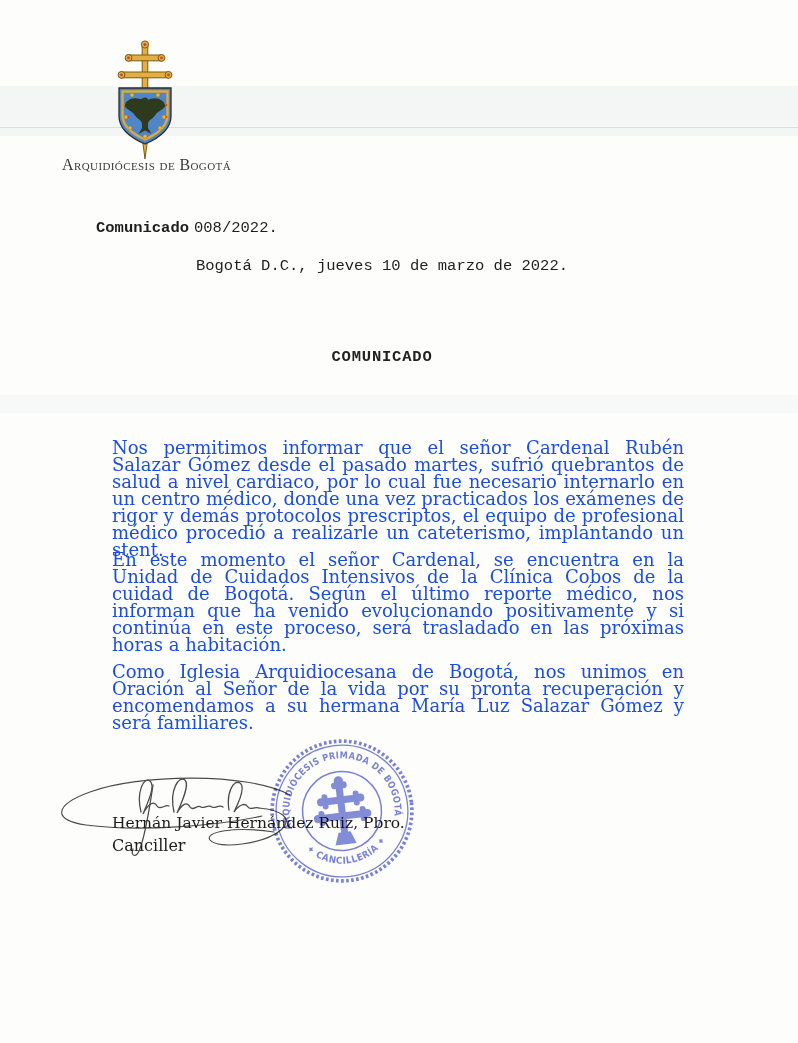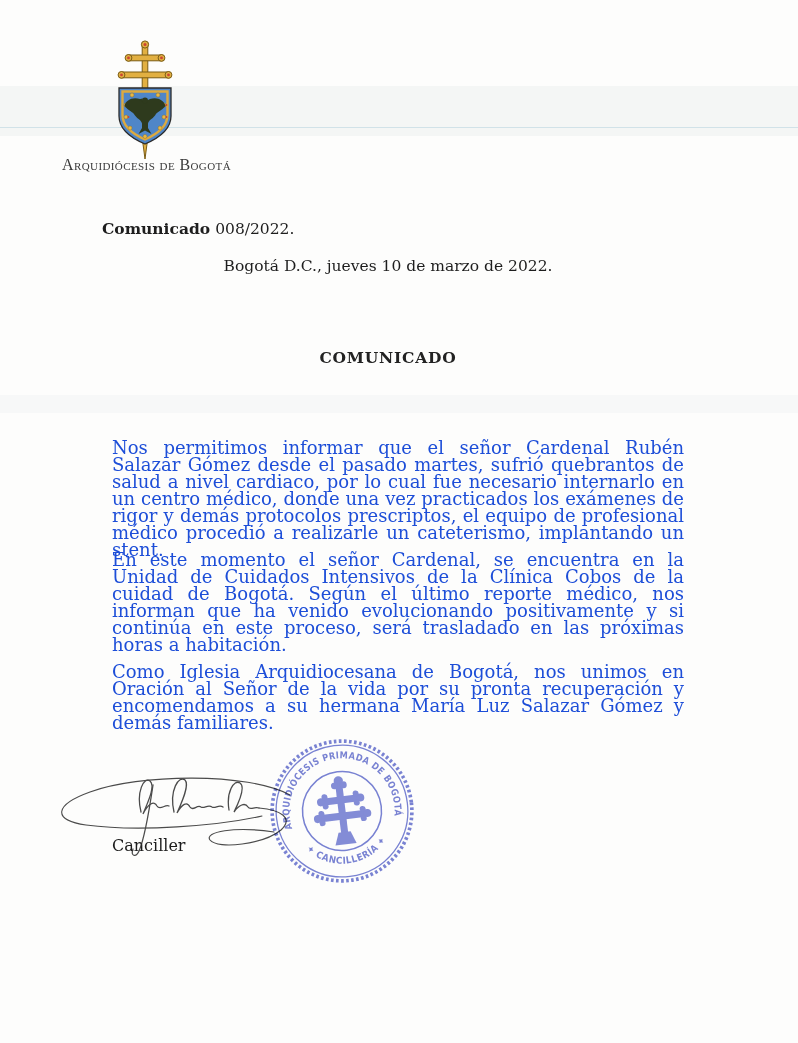--- a/index.html
+++ b/index.html
@@ -22,21 +22,21 @@
   .coat{position:absolute;left:43px;top:0;}
   .org-name{
     position:absolute;left:0;top:118px;width:260px;
     font-family:"Liberation Serif","DejaVu Serif",serif;
     font-variant:small-caps;
     font-size:16px;letter-spacing:0.4px;color:#3a3a3a;
     white-space:nowrap;
   }
 
   
-  .col{position:absolute;left:102px;width:572px;}
+  .col{position:absolute;left:96px;width:572px;font-family:Liberation Mono, monospace;}
   .ref-line{top:219px;font-size:15.5px;}
   .ref-label{font-weight:700;}
   .ref-number{margin-left:5px;}
   .dateline{top:257px;font-size:15.5px;}
   .doc-title{
     top:348px;text-align:center;
     font-weight:700;font-size:15.5px;letter-spacing:0.8px;color:#222;
   }
   .para{
     position:absolute;left:112px;width:572px;
@@ -122,22 +122,23 @@
 
   <div class="col ref-line" style="position:absolute;">
     <span class="ref-label">Comunicado</span><span class="ref-number">008/2022.</span>
   </div>
   <div class="col dateline" style="position:absolute;text-align:center;">Bogotá D.C., jueves 10 de marzo de 2022.</div>
 
   <div class="col doc-title" style="position:absolute;">COMUNICADO</div>
 
   <p class="para p1">Nos permitimos informar que el señor Cardenal Rubén Salazar Gómez desde el pasado martes, sufrió quebrantos de salud a nivel cardiaco, por lo cual fue necesario internarlo en un centro médico, donde una vez practicados los exámenes de rigor y demás protocolos prescriptos, el equipo de profesional médico procedió a realizarle un cateterismo, implantando un stent.</p>
   <p class="para p2">En este momento el señor Cardenal, se encuentra en la Unidad de Cuidados Intensivos de la Clínica Cobos de la cuidad de Bogotá. Según el último reporte médico, nos informan que ha venido evolucionando positivamente y si continúa en este proceso, será trasladado en las próximas horas a habitación.</p>
-  <p class="para p3">Como Iglesia Arquidiocesana de Bogotá, nos unimos en Oración al Señor de la vida por su pronta recuperación y encomendamos a su hermana María Luz Salazar Gómez y demás familiares.</p>
+  <p class="para p3">Como Iglesia Arquidiocesana de Bogotá, nos unimos en Oración al Señor de la vida por su pronta recuperación y encomendamos a su hermana María Luz Salazar Gómez y será familiares.</p>
 
+  <div class="signer-name">Hernán Javier Hernández Ruiz, Pbro.</div>
   <div class="signer-role">Canciller</div>
 
   <svg class="sig-svg" width="290" height="125" viewBox="0 0 290 125">
     <g fill="none" stroke="#2d2d2d" stroke-width="1.3" stroke-linecap="round" opacity="0.85">
 
       <path d="M252 43 C210 20 100 22 52 40 C16 53 14 68 48 73 C100 80 180 74 224 64" stroke-width="1.1"></path>
 
       <path d="M103 60 C98 40 106 24 112 29 C118 34 109 52 105 62 C110 52 116 48 119 54 C122 59 127 52 131 54"></path>
       <path d="M136 60 C131 38 141 23 147 28 C152 33 143 52 139 61 C144 52 149 49 152 55 C155 60 159 52 163 55 C166 57 170 52 174 55 C177 57 181 52 185 55"></path>
       <path d="M191 58 C188 40 196 27 202 31 C208 35 200 52 196 60 C201 53 207 50 210 55 C212 59 217 54 221 56"></path>

